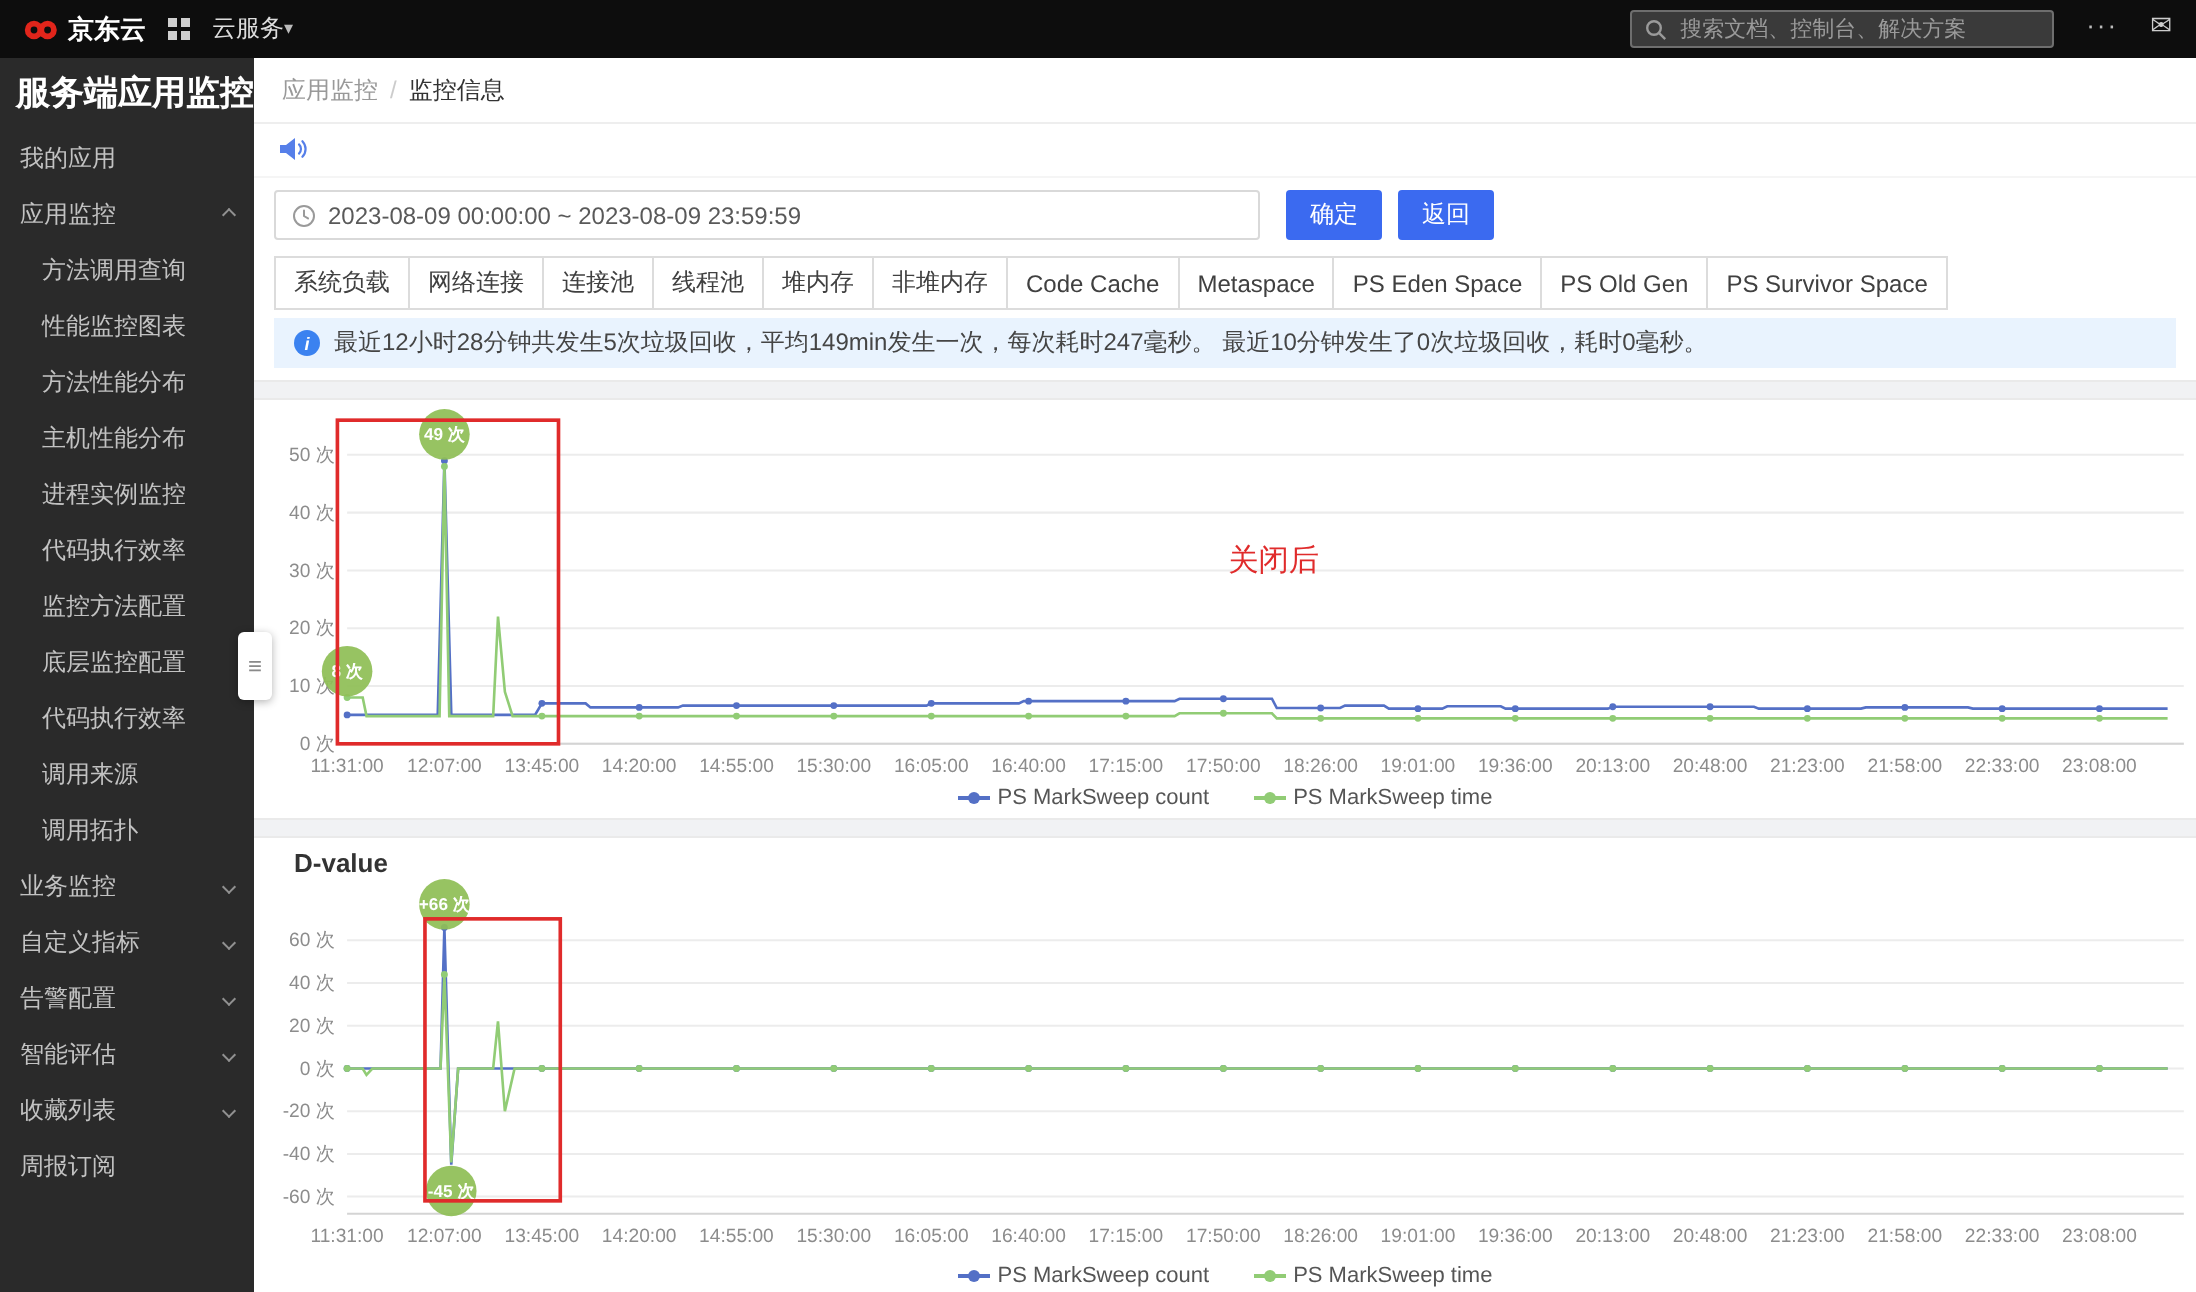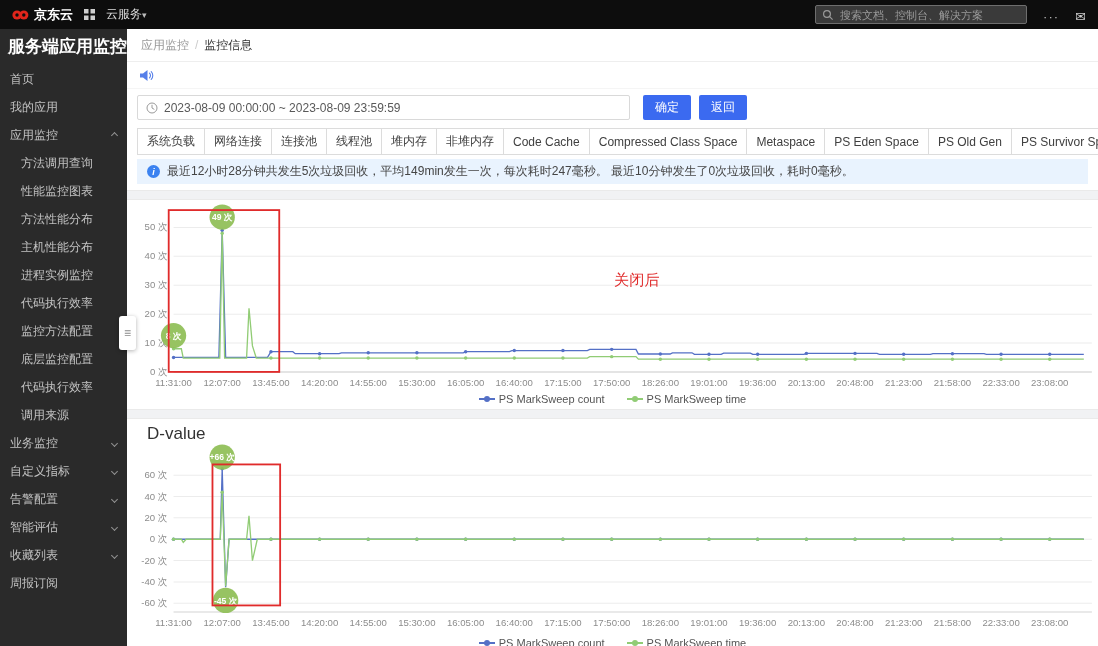--- a/index.html
+++ b/index.html
@@ -4,21 +4,21 @@
 <style>
 *{box-sizing:border-box;margin:0;padding:0}
 html,body{width:1098px;height:646px;overflow:hidden}
 body{font-family:"Liberation Sans","DejaVu Sans",sans-serif;background:#fff}
 .topbar{height:29px;background:#0d0d0d;display:flex;align-items:center;justify-content:space-between;padding:12px 12px;color:#e8e8e8}
 .tb-left{display:flex;align-items:center;gap:11px}
 .logo{display:flex;align-items:center;gap:5px;cursor:pointer}
 .logo-text{color:#fff;font-weight:bold;font-size:13px}
 .cloud-nav{display:flex;align-items:center;gap:0;font-size:12px;color:#ddd;cursor:pointer}
 .caret{font-size:9px;color:#bbb}
-.tb-right{display:flex;align-items:flex-end;gap:16px}
+.tb-right{display:flex;align-items:flex-start;gap:16px}
 .search{display:flex;align-items:center;gap:6px;width:212px;height:19px;background:#3a3a3a;border:1px solid #6e6e6e;border-radius:2px;padding:0 6px}
 .search input{flex:1;background:transparent;border:none;outline:none;font-size:11px;color:#ccc;min-width:0}
 .search input::placeholder{color:#9a9a9a}
 .more{color:#bbb;letter-spacing:1px;cursor:pointer;font-size:13px}
 .mail{color:#ccc;font-size:13px;cursor:pointer}
 .layout{display:flex;height:617px}
 .sidebar{width:127px;background:#2a2a2a;position:relative;flex-shrink:0}
 .side-title{height:36px;line-height:36px;padding:0 8px;color:#fff;font-size:17px;font-weight:bold;white-space:nowrap;overflow:hidden}
 .side-item{display:flex;align-items:center;height:28px;padding:0 10px;font-size:12px;color:#c2c2c2;cursor:pointer;white-space:nowrap}
 .side-item.sub{padding-left:21px}
@@ -38,21 +38,21 @@
 .btn{height:25px;padding:0 12px;border:none;border-radius:2px;background:#3b6af0;color:#fff;font-size:12px;cursor:pointer}
 .btn.confirm{margin-left:13px}
 .btn.back{margin-left:8px}
 .tabs{display:flex;padding:2px 10px 2px;flex-wrap:nowrap}
 .tab{padding:4px 9px;font-size:12px;color:#404040;background:#fff;border:1px solid #dcdcdc;margin-right:-1px;cursor:pointer;white-space:nowrap}
 .notice{display:flex;align-items:center;gap:7px;margin:2px 10px 6px;background:#e9f3fe;padding:4px 10px;font-size:12px;color:#454545}
 .info-icon{width:13px;height:13px;border-radius:50%;background:#3b82f0;color:#fff;font-size:9px;font-style:italic;display:flex;align-items:center;justify-content:center;flex-shrink:0;font-weight:bold}
 .sep{height:10px;background:#f1f2f4;border-top:1px solid #eaeaea;border-bottom:1px solid #eaeaea}
 .chart-block{padding:2px 0 0}
 .chart-block svg{display:block;width:100%}
-.chart-title{font-size:17px;color:#333;font-weight:normal;padding:3px 0 0 20px}
+.chart-title{font-size:13px;color:#333;font-weight:bold;padding:3px 0 0 20px}
 .legend{display:flex;justify-content:center;gap:22px;align-items:center;padding:1px 0 4px}
 .lg-item{display:flex;align-items:center;gap:4px;font-size:11px;color:#555;cursor:pointer}
 .lg-mark{display:inline-block;width:16px;height:2px;position:relative}
 .lg-mark i{position:absolute;left:5px;top:-2px;width:6px;height:6px;border-radius:50%}
 svg .tick{font-size:9.5px;fill:#8c8c8c}
 svg .marker-label{font-size:8.5px;fill:#fff;font-weight:bold}
 svg .anno-text{font-size:15px}
 </style>
 </head>
 <body>
@@ -92,23 +92,20 @@
     <span class="more">···</span>
     <span class="mail">✉</span>
   </div>
 </div>
 
 <div class="layout">
   <aside class="sidebar">
     <div class="side-title">服务端应用监控-SGM</div>
     <nav>
         <div class="side-item">
-          <span>首页</span>
-        </div>
-        <div class="side-item">
           <span>我的应用</span>
         </div>
         <div class="side-item">
           <span>应用监控</span>
           <span class="chev up"></span>
         </div>
         <div class="side-item sub">
           <span>方法调用查询</span>
         </div>
         <div class="side-item sub">
@@ -130,20 +127,23 @@
           <span>监控方法配置</span>
         </div>
         <div class="side-item sub">
           <span>底层监控配置</span>
         </div>
         <div class="side-item sub">
           <span>代码执行效率</span>
         </div>
         <div class="side-item sub">
           <span>调用来源</span>
+        </div>
+        <div class="side-item sub">
+          <span>调用拓扑</span>
         </div>
         <div class="side-item">
           <span>业务监控</span>
           <span class="chev down"></span>
         </div>
         <div class="side-item">
           <span>自定义指标</span>
           <span class="chev down"></span>
         </div>
         <div class="side-item">
@@ -192,21 +192,20 @@
     </div>
 
     <div class="tabs">
         <button class="tab">系统负载</button>
         <button class="tab">网络连接</button>
         <button class="tab">连接池</button>
         <button class="tab">线程池</button>
         <button class="tab">堆内存</button>
         <button class="tab">非堆内存</button>
         <button class="tab">Code Cache</button>
-        <button class="tab">Compressed Class Space</button>
         <button class="tab">Metaspace</button>
         <button class="tab">PS Eden Space</button>
         <button class="tab">PS Old Gen</button>
         <button class="tab">PS Survivor Space</button>
       </div>
 
     <div class="notice">
       <span class="info-icon">i</span>
       <span>最近12小时28分钟共发生5次垃圾回收，平均149min发生一次，每次耗时247毫秒。 最近10分钟发生了0次垃圾回收，耗时0毫秒。</span>
     </div>

